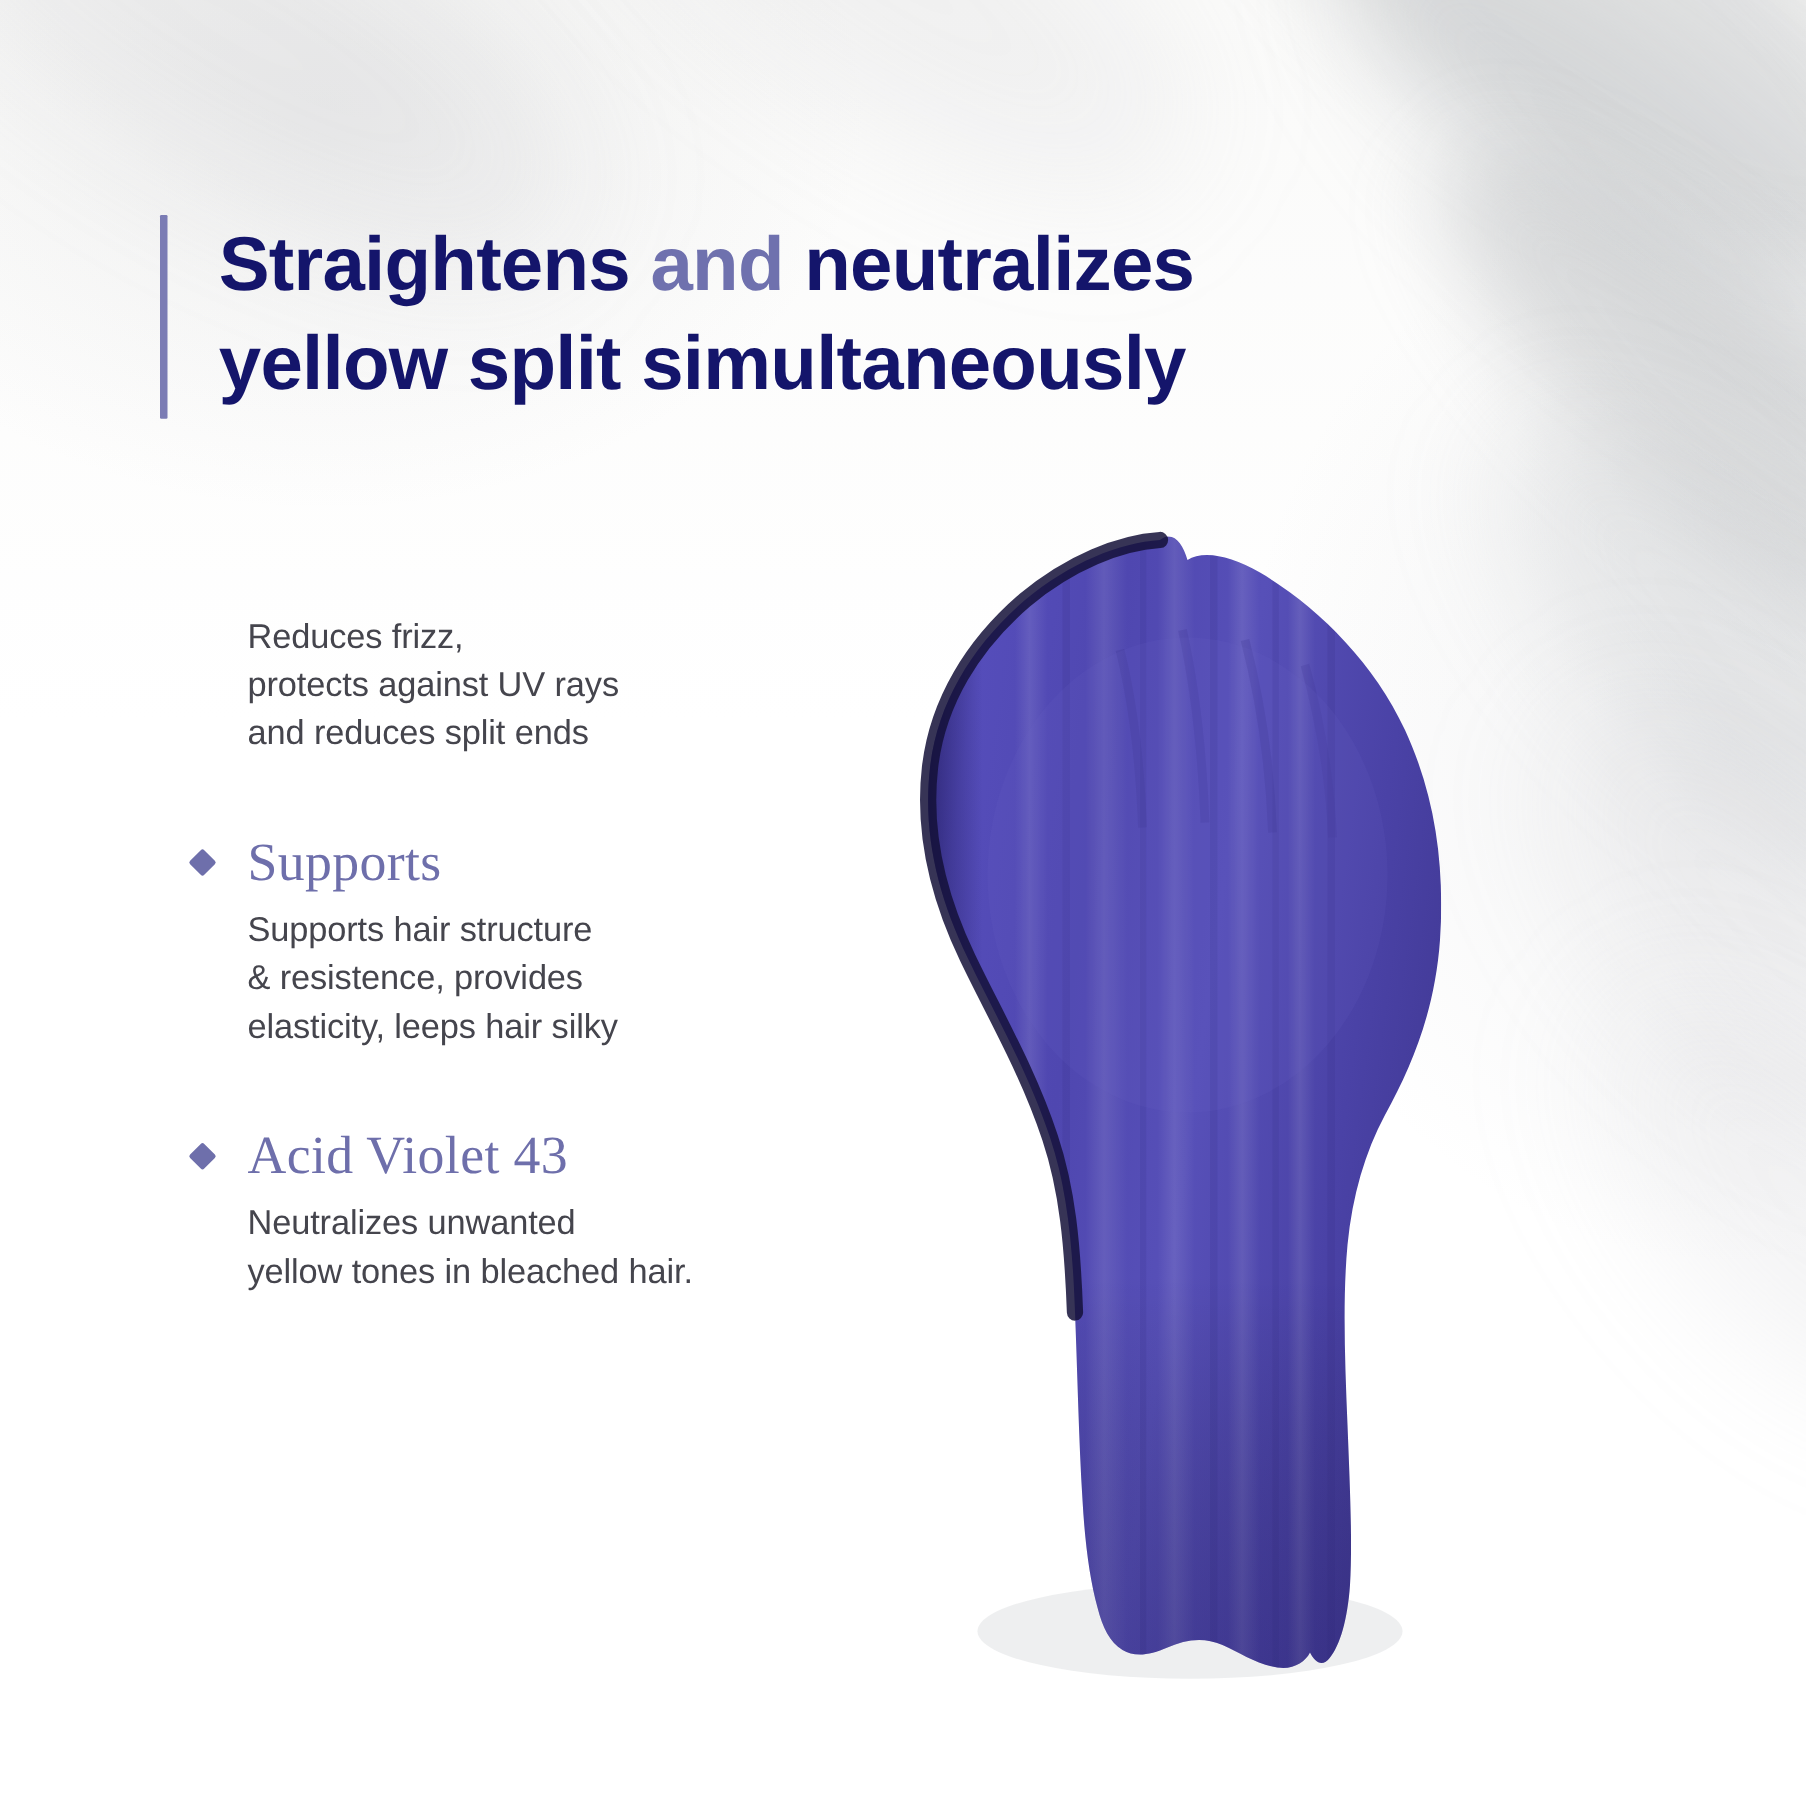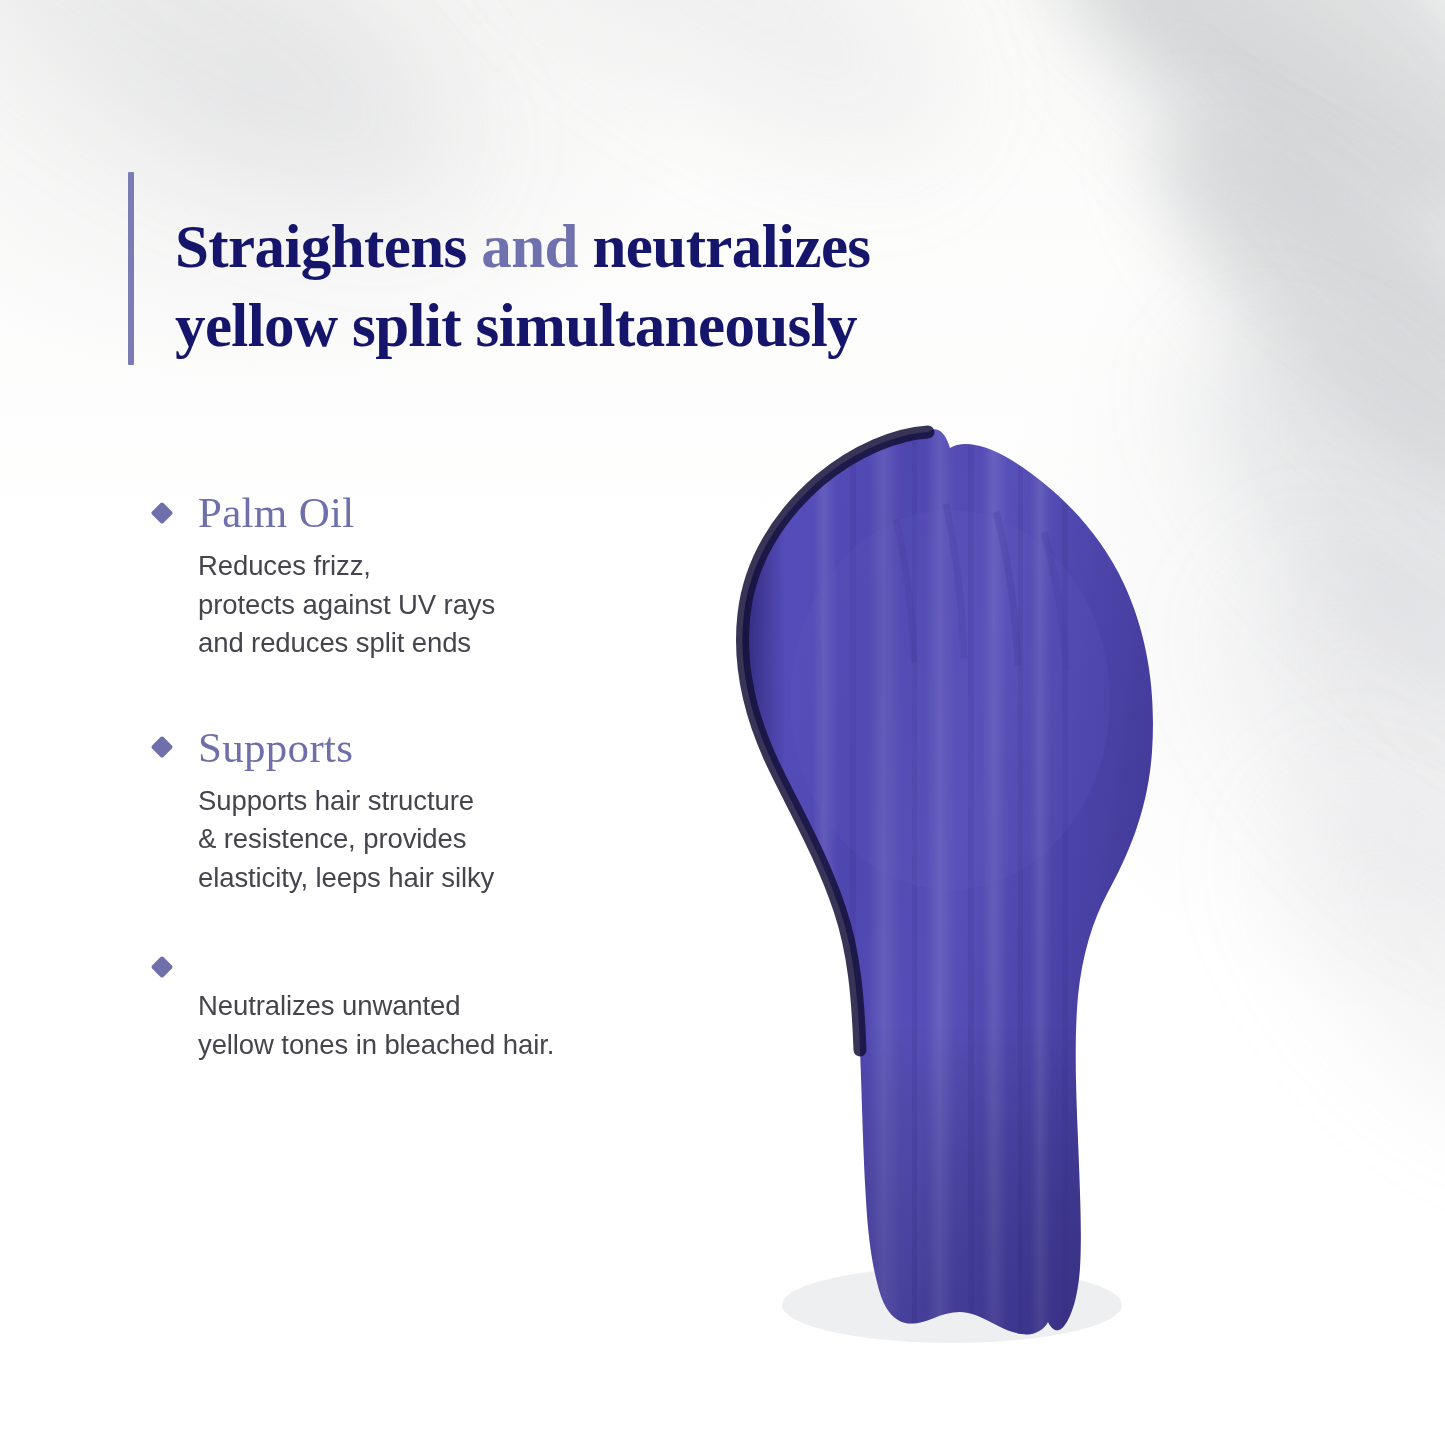--- a/index.html
+++ b/index.html
@@ -62,22 +62,21 @@
     flex: 0 0 auto;
     border-radius: 1px;
   }
   .heading-text {
     margin-left: 41px;
     font-size: 61px;
     line-height: 1.29;
     font-weight: 700;
     letter-spacing: -0.6px;
     color: #14156b;
-    font-family: Liberation Serif, serif;
-    margin-top: 36px;
+    font-family: Liberation Sans, sans-serif;
   }
   .heading-text .muted {
     color: #6f71ae;
     font-weight: 600;
   }
 
   
   .ingredients {
     position: absolute;
     left: 150px;
@@ -153,42 +152,39 @@
     <div class="accent-bar"></div>
     <div class="heading-text">
       <span>Straightens</span> <span class="muted">and</span> <span>neutralizes</span><br>
       <span>yellow split simultaneously</span>
     </div>
   </div>
 
   <div class="ingredients">
 
     <div class="ingredient">
-      <div class="ing-head">
-        <span class="bullet-diamond"></span>
-        <span class="ing-title">Palm Oil</span>
-      </div>
       <div class="ing-body">Reduces frizz,
 protects against UV rays
 and reduces split ends</div>
     </div>
 
     <div class="ingredient">
       <div class="ing-head">
         <span class="bullet-diamond"></span>
         <span class="ing-title">Supports</span>
       </div>
       <div class="ing-body">Supports hair structure
 &amp; resistence, provides
 elasticity, leeps hair silky</div>
     </div>
 
     <div class="ingredient">
       <div class="ing-head">
         <span class="bullet-diamond"></span>
+        <span class="ing-title">Acid Violet 43</span>
       </div>
       <div class="ing-body">Neutralizes unwanted
 yellow tones in bleached hair.</div>
     </div>
 
   </div>
 
   <div class="swatch-wrap">
     <svg width="520" height="960" viewBox="0 0 520 960" xmlns="http://www.w3.org/2000/svg" aria-hidden="true">
       <defs>

